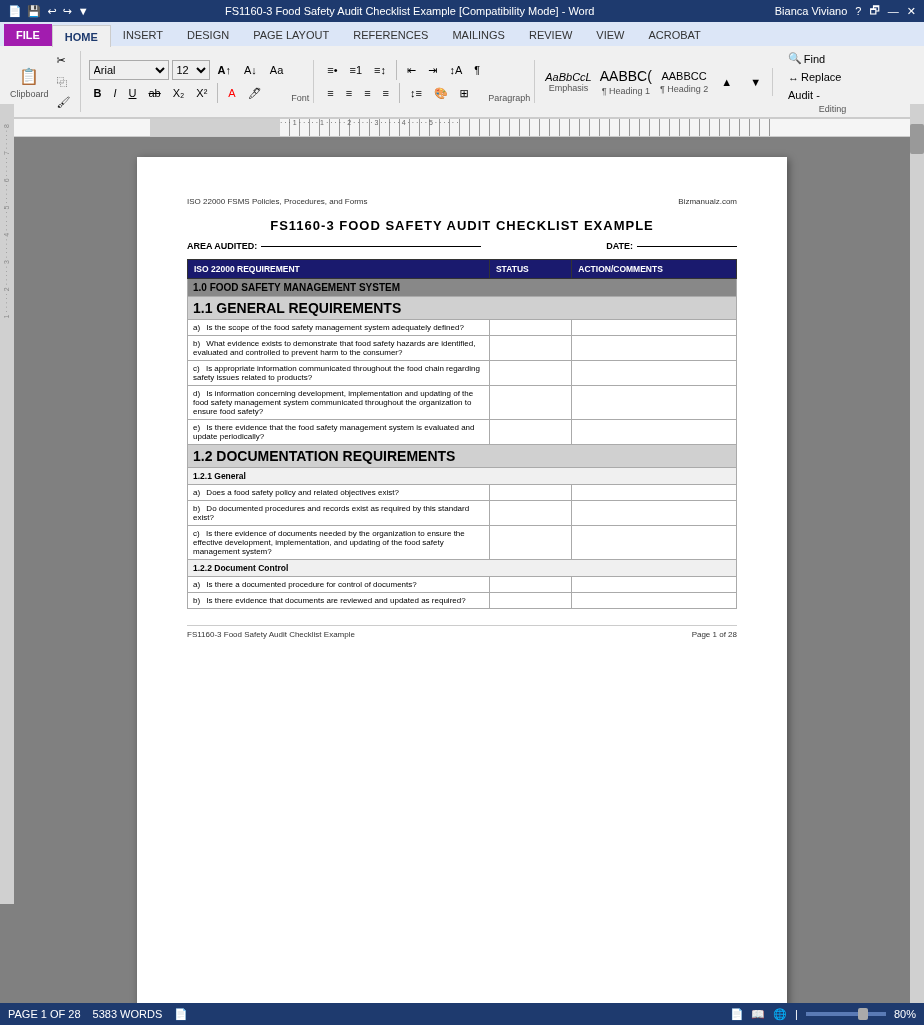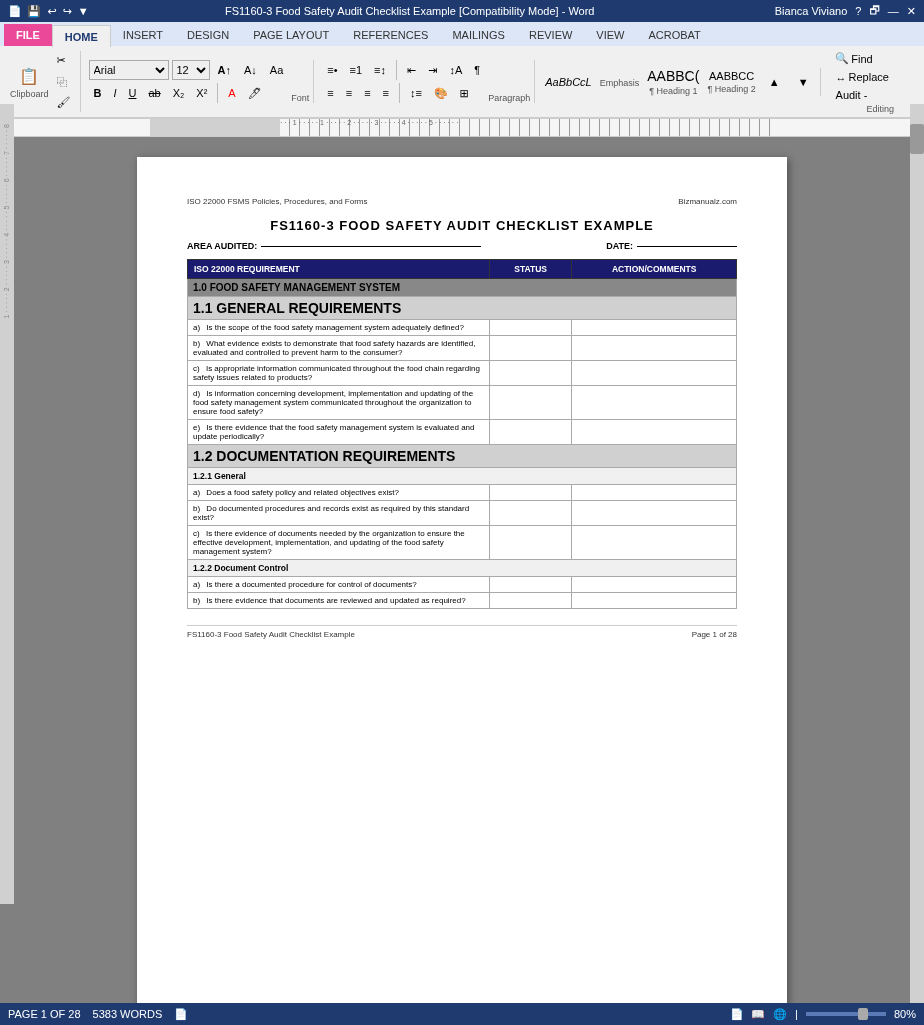--- a/index.html
+++ b/index.html
@@ -209,21 +209,21 @@
     .checklist-table {
       width: 100%;
       border-collapse: collapse;
       font-size: 8.5px;
     }
 
     .checklist-table th {
       background: #1a1a6e;
       color: white;
       padding: 4px 6px;
-      text-align: center;
+      text-align: left;
       font-size: 8.5px;
       border: 1px solid #333;
     }
     .checklist-table th:first-child {
       text-align: left;
       margin-left: 28px;
     }
 
     .section-header td {
       background: #888;
@@ -320,21 +320,21 @@
     <span style="font-size:11px;padding-left:44px;">Bianca Viviano</span>
     <span style="cursor:pointer;">?</span>
     <span style="cursor:pointer;">🗗</span>
     <span style="cursor:pointer;">—</span>
     <span style="cursor:pointer;">✕</span>
   </div>
 </div>
 
 <div class="ribbon">
   <div class="tab-bar">
-    <div class="tab" style="background:#ec4899;color:white;font-weight:bold;">
+    <div class="tab" style="background:#a21caf;color:white;font-weight:bold;">
       <span>FILE</span>
     </div>
     <div class="tab active">
       <span>HOME</span>
     </div>
     <div class="tab">
       <span>INSERT</span>
     </div>
     <div class="tab">
       <span>DESIGN</span>
@@ -421,21 +421,21 @@
           <span class="divider-v"></span>
           <button class="tb-btn">↕≡</button>
           <button class="tb-btn">🎨</button>
           <button class="tb-btn">⊞</button>
         </div>
       </div>
       <span class="label-sm" style="align-self:flex-end;">Paragraph</span>
     </div>
 
     <div class="styles-section">
-      <div style="display:flex;flex-direction:row;gap:8px;align-items:flex-end;">
+      <div style="display:flex;flex-direction:column;gap:0;align-items:center;">
         <span style="font-style:italic;font-size:11px;">AaBbCcL</span>
         <span class="label-sm">Emphasis</span>
       </div>
       <div style="display:flex;flex-direction:column;gap:2px;align-items:center;">
         <span style="font-size:14px;font-weight:normal;">AABBC(</span>
         <span class="label-sm">¶ Heading 1</span>
       </div>
       <div style="display:flex;flex-direction:column;gap:2px;align-items:center;">
         <span style="font-size:11px;">AABBCC</span>
         <span class="label-sm">¶ Heading 2</span>

